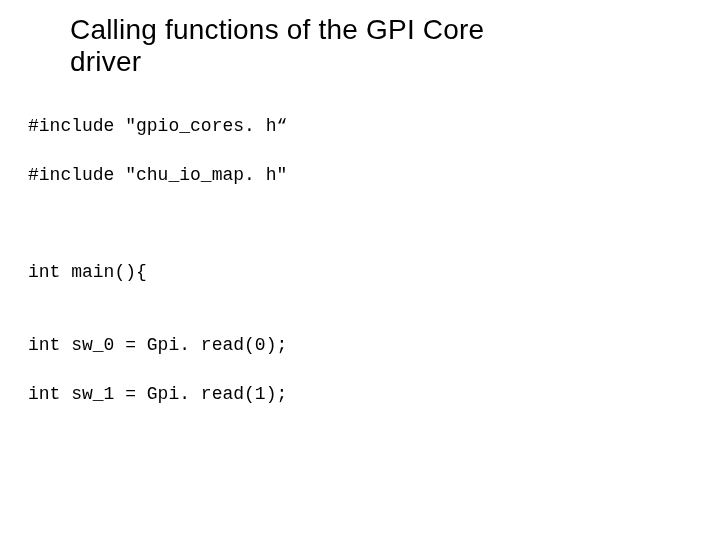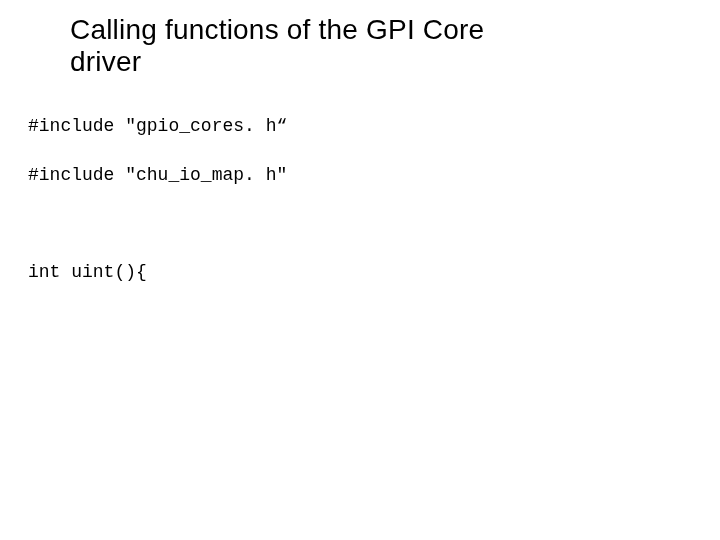--- a/index.html
+++ b/index.html
@@ -46,18 +46,20 @@
 <body>
 
 <div class="slide">
   <div class="title">Calling functions of the GPI Core driver</div>
 
   <div class="code-block">
 <span class="line">#include "gpio_cores. h“</span>
 <span class="line">#include "chu_io_map. h"</span>
 <span class="line"></span>
 <span class="line"></span>
-<span class="line">int uint(){</span>
+<span class="line">int main(){</span>
 <span class="line"></span>
+<span class="line">int sw_0 = Gpi. read(0);</span>
+<span class="line">int sw_1 = Gpi. read(1);</span>
 <span class="line"></span>
 
   </div>
 </div>
 
 </body></html>

